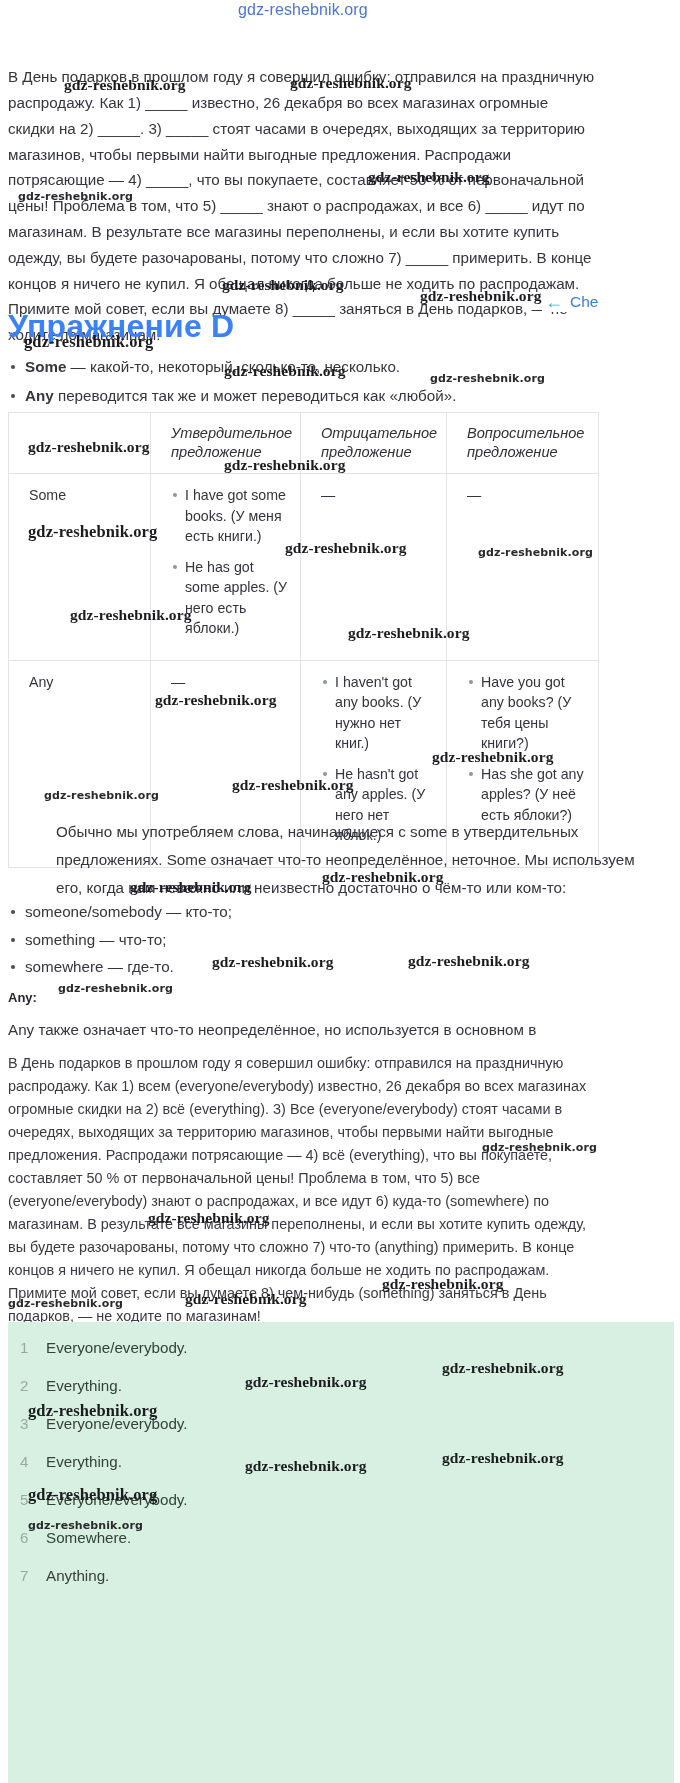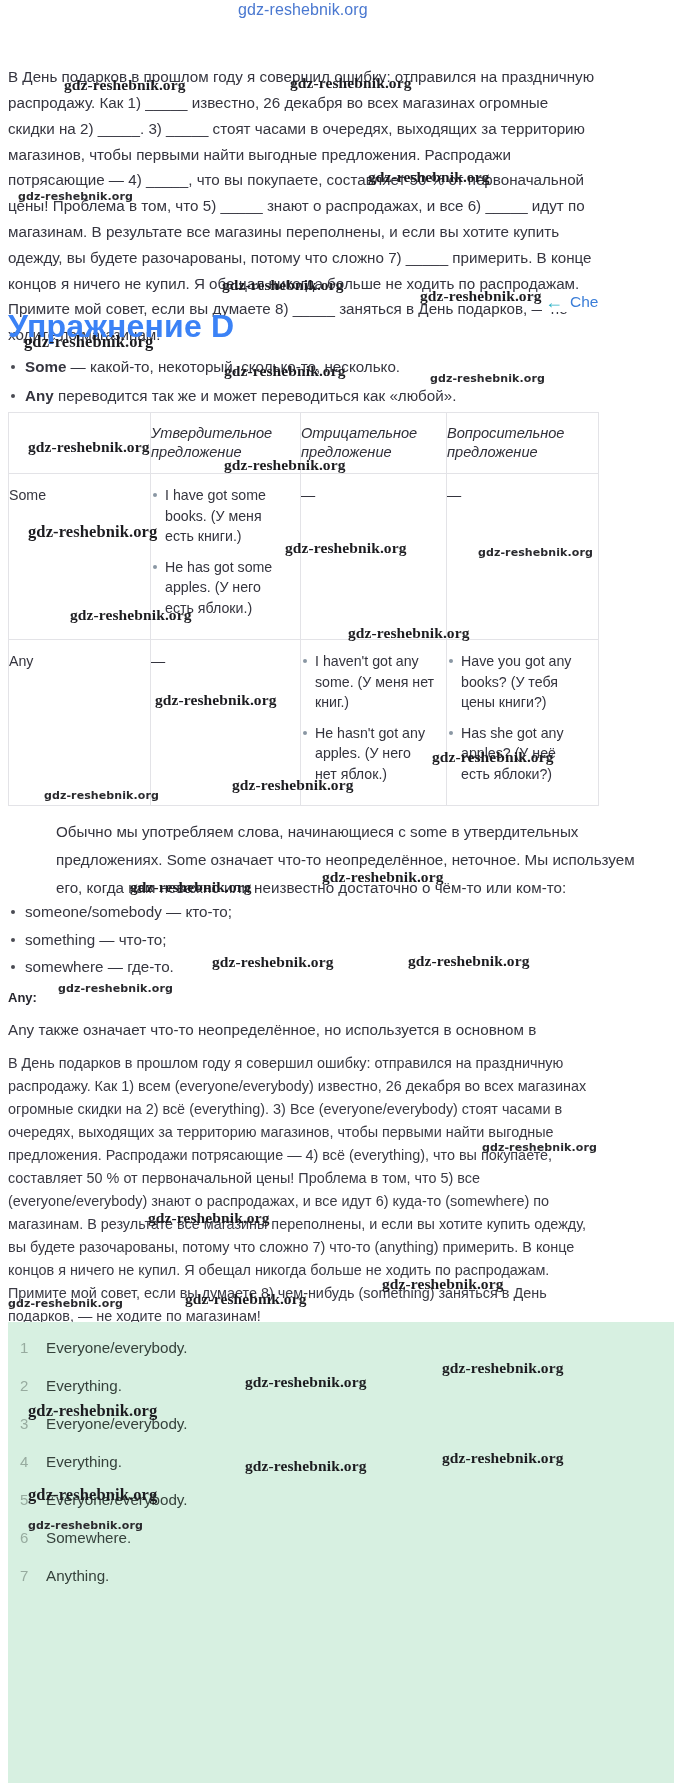--- a/index.html
+++ b/index.html
@@ -25,21 +25,21 @@
   .sometext{top:803px;font-size:15.2px;line-height:28px;margin-left:48px;}
   .somelist{top:898px;}
   .somelist .li{position:relative;padding-left:17px;line-height:27.5px;font-size:15.2px;}
   .somelist .li::before{content:"";position:absolute;left:3px;top:12px;width:4px;height:4px;border-radius:50%;background:#4a4b53;}
   .anyhead{top:977px;}
   .anytext{top:1002px;font-size:15.2px;line-height:26px;}
   .answerp{top:1038px;font-size:14.4px;line-height:23px;color:#3a3a44;}
   
   .tablewrap{top:412px;}
   table.gtable{width:590px;border-collapse:collapse;table-layout:fixed;}
-  .gtable th,.gtable td{border:1px solid #e3e3e7;vertical-align:top;text-align:left;padding:11px 10px 11px 0;}
+  .gtable th,.gtable td{border:1px solid #e3e3e7;vertical-align:top;text-align:left;padding:11px 10px 11px 20px;}
   .gtable th{font-style:italic;font-weight:500;font-size:14.6px;line-height:19px;color:#2f2f38;}
   .gtable td{font-size:14.2px;line-height:20.5px;color:#34343e;}
   .cell-list{margin:0;padding:0;list-style:none;}
   .cell-list li{position:relative;padding-left:14px;margin:0 0 10px 0;}
   .cell-list li::before{content:"";position:absolute;left:2px;top:8px;width:4px;height:4px;border-radius:50%;background:#8a97a3;}
   .rowlabel{font-size:14.6px;}
   .dash{font-size:15px;}
   
   .answers{position:absolute;left:8px;right:6px;top:1322px;bottom:0;background:#d7f0e1;padding-top:6px;}
   .answer-row{display:flex;align-items:center;height:38px;padding-left:12px;}
@@ -110,21 +110,21 @@
             </ul>
           </td>
           <td class="dash">—</td>
           <td class="dash">—</td>
         </tr>
         <tr>
           <td class="rowlabel">Any</td>
           <td class="dash">—</td>
           <td>
             <ul class="cell-list">
-              <li>I haven't got any some. (У меня нет книг.)</li>
+              <li>I haven't got any books. (У нужно нет книг.)</li>
               <li>He hasn't got any apples. (У него нет яблок.)</li>
             </ul>
           </td>
           <td>
             <ul class="cell-list">
               <li>Have you got any books? (У тебя цены книги?)</li>
               <li>Has she got any apples? (У неё есть яблоки?)</li>
             </ul>
           </td>
         </tr>

